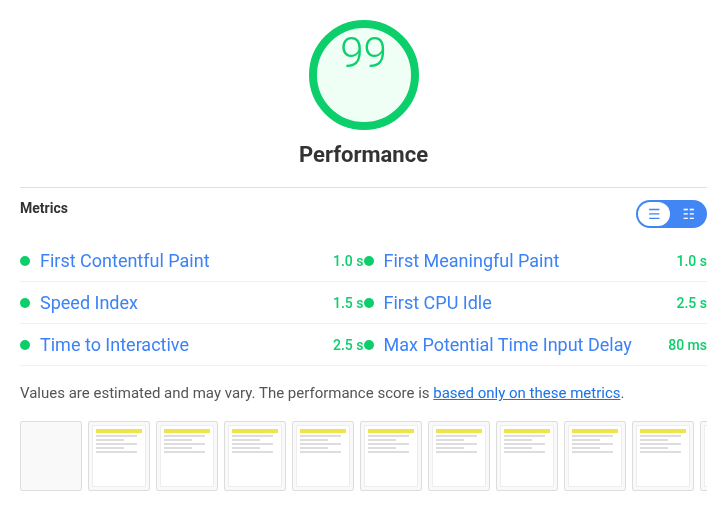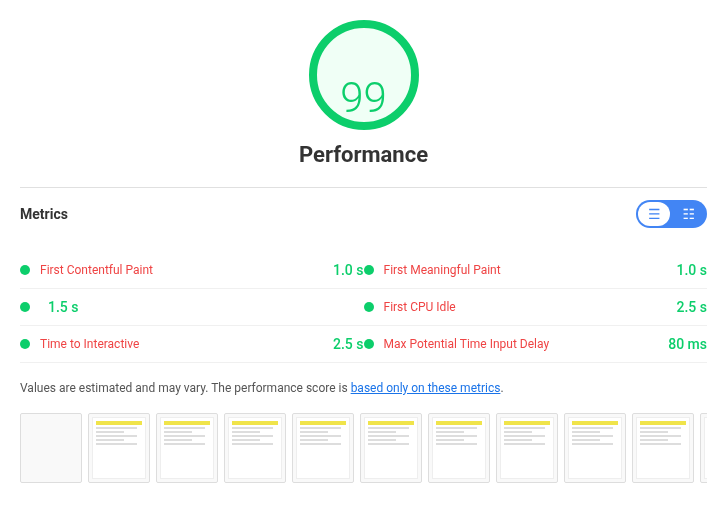--- a/index.html
+++ b/index.html
@@ -19,41 +19,40 @@
       align-items: center;
       margin-bottom: 20px;
     }
     .score-circle {
       width: 110px;
       height: 110px;
       border-radius: 50%;
       border: 8px solid #0cce6b;
       background: #f0fff6;
       display: flex;
-      align-items: flex-end;
+      align-items: flex-start;
       justify-content: center;
       margin-bottom: 12px;
     }
     .score-number {
       font-size: 42px;
       font-weight: 300;
       color: #0cce6b;
     }
     .score-label {
       font-size: 22px;
       font-weight: 700;
       color: #333;
     }
 
     
     .metrics-header {
       display: flex;
-      align-items: center;
       justify-content: space-between;
-      margin-bottom: 24px;
+      margin-bottom: 12px;
       border-top: 1px solid #e0e0e0;
       padding-top: 12px;
     }
     .metrics-title {
       font-size: 14px;
       font-weight: 700;
       color: #333;
     }
     .view-toggle {
       display: flex;
@@ -97,34 +96,34 @@
     }
     .metric-dot {
       width: 10px;
       height: 10px;
       border-radius: 50%;
       background: #0cce6b;
       margin-right: 10px;
       flex-shrink: 0;
     }
     .metric-name {
-      font-size: 12px;
-      color: #ef4444;
+      font-size: 18px;
+      color: #3b82f6;
       flex: 1;
     }
     .metric-value {
       font-size: 14px;
       color: #0cce6b;
       font-weight: 500;
       margin-left: 8px;
     }
 
     
     .note-text {
-      font-size: 12px;
+      font-size: 15px;
       color: #555;
       margin-bottom: 16px;
       line-height: 1.5;
     }
     .note-link {
       color: #1a73e8;
       text-decoration: underline;
       cursor: pointer;
     }
 
@@ -212,20 +211,21 @@
   </div>
 
   <div class="metric-row">
     <span class="metric-dot"></span>
     <span class="metric-name">First Meaningful Paint</span>
     <span class="metric-value">1.0 s</span>
   </div>
 
   <div class="metric-row">
     <span class="metric-dot"></span>
+    <span class="metric-name">Speed Index</span>
     <span class="metric-value">1.5 s</span>
   </div>
 
   <div class="metric-row">
     <span class="metric-dot"></span>
     <span class="metric-name">First CPU Idle</span>
     <span class="metric-value">2.5 s</span>
   </div>
 
   <div class="metric-row">

